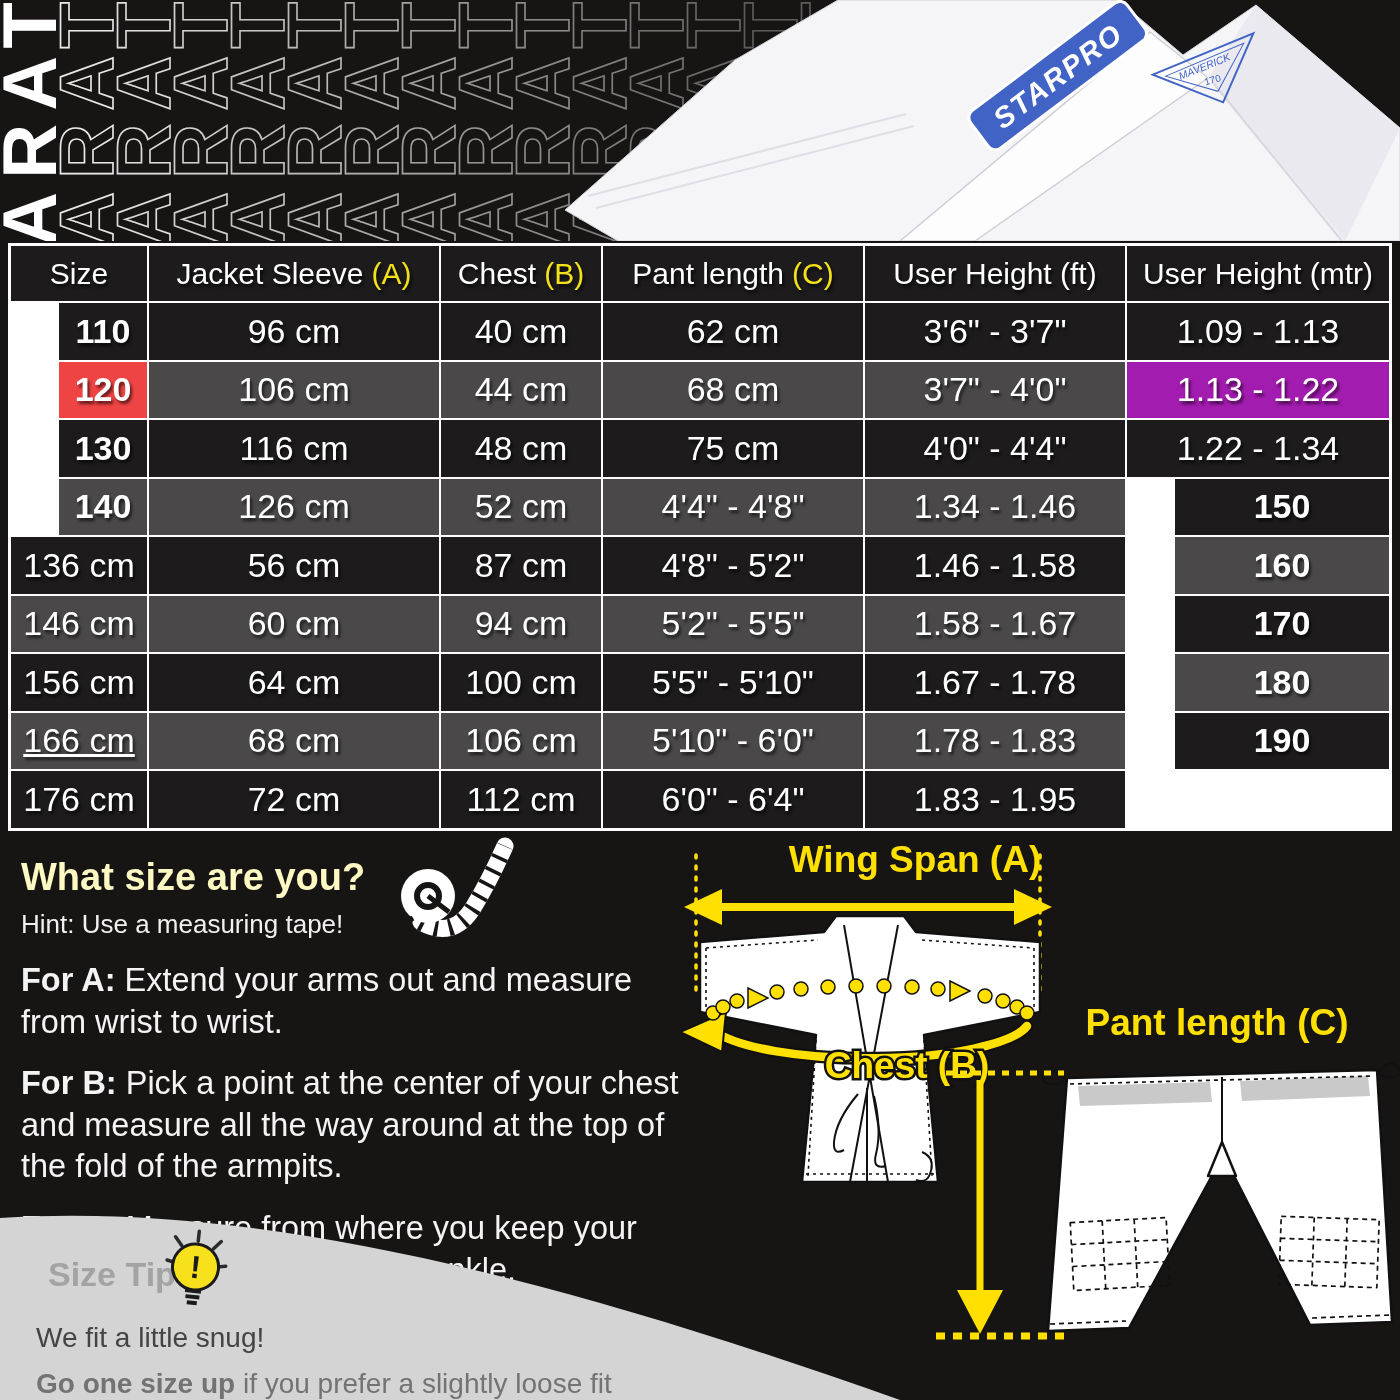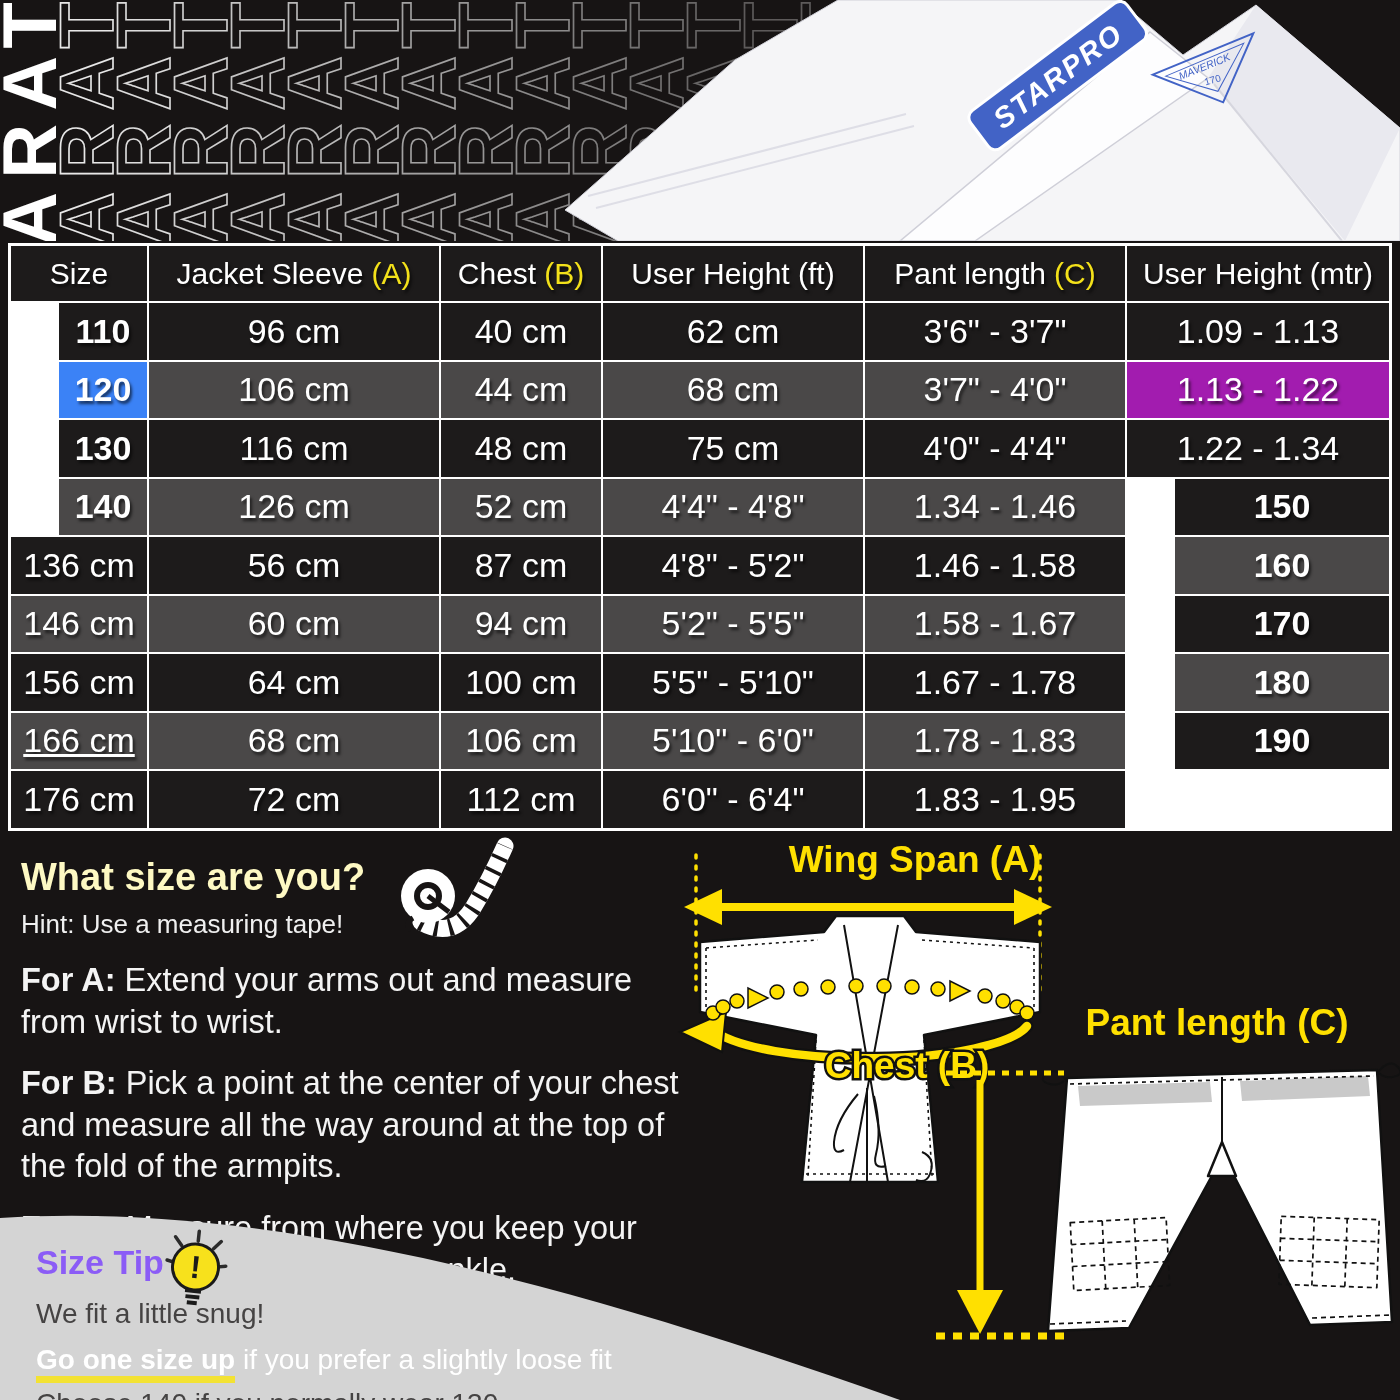--- a/index.html
+++ b/index.html
@@ -38,23 +38,23 @@
   
   .guide{position:absolute;left:21px;top:856px;width:662px;color:#f4f4f4;}
   .guide h1{margin:0;font-size:38px;font-weight:700;color:#fef9c3;}
   .guide .hint{font-size:26px;margin-top:10px;color:#f0f0f0;}
   .guide p{font-size:32.5px;line-height:1.28;margin:20px 0 0 0;}
   .guide p b{font-weight:700;}
   .tape-icon{position:absolute;left:352px;top:-22px;}
   
   .curve-svg{position:absolute;left:0;top:1205px;}
   .size-tip{position:absolute;left:36px;top:1243px;width:640px;}
-  .size-tip h2{margin:0;font-size:34px;font-weight:700;color:#8b5cf6;display:inline-block;}
+  .size-tip h2{margin:12px;font-size:34px;font-weight:700;color:#a3a3a3;display:inline-block;}
   .size-tip .t1{font-size:28px;color:#454343;margin-top:16px;}
-  .size-tip .t2{font-size:28px;color:#ffffff;margin-top:14px;}
+  .size-tip .t2{font-size:28px;color:#737373;margin-top:14px;}
   .size-tip .t2 b{border-bottom:7px solid #f3e233;padding-bottom:1px;}
   .size-tip .t3{font-size:28px;color:#454343;margin-top:12px;}
   .bulb-icon{position:absolute;left:148px;top:1225px;}
   
   .diagram-svg{position:absolute;left:620px;top:830px;}
   .ylabel{font-weight:700;font-size:37px;fill:#ffe000;font-family:"Liberation Sans",sans-serif;}
 </style>
 </head>
 <body>
 
@@ -107,40 +107,40 @@
   </div>
   <div class="cell hdr">
     <span>Jacket Sleeve</span>
       <span class="code">(A)</span>
   </div>
   <div class="cell hdr">
     <span>Chest</span>
       <span class="code">(B)</span>
   </div>
   <div class="cell hdr">
+    <span>Pant length</span>
+      <span class="code">(C)</span>
+  </div>
+  <div class="cell hdr">
     <span>User Height (ft)</span>
       <span class="code"></span>
-  </div>
-  <div class="cell hdr">
-    <span>Pant length</span>
-      <span class="code">(C)</span>
   </div>
   <div class="cell hdr">
     <span>User Height (mtr)</span>
       <span class="code"></span>
   </div>
 
   <div class="cell size">110</div>
   <div class="cell">96 cm</div>
   <div class="cell">40 cm</div>
   <div class="cell">62 cm</div>
   <div class="cell">3'6" - 3'7"</div>
   <div class="cell">1.09 - 1.13</div>
 
-  <div class="cell size alt" style="background: #3b82f6;">120</div>
+  <div class="cell size alt" style="background: #ef4444;">120</div>
   <div class="cell alt" style="background: rgb(74, 72, 72);">106 cm</div>
   <div class="cell alt" style="background: rgb(74, 72, 72);">44 cm</div>
   <div class="cell alt" style="background: rgb(74, 72, 72);">68 cm</div>
   <div class="cell alt" style="background: rgb(74, 72, 72);">3'7" - 4'0"</div>
   <div class="cell alt" style="background: #a21caf;">1.13 - 1.22</div>
 
   <div class="cell size">130</div>
   <div class="cell">116 cm</div>
   <div class="cell">48 cm</div>
   <div class="cell">75 cm</div>

